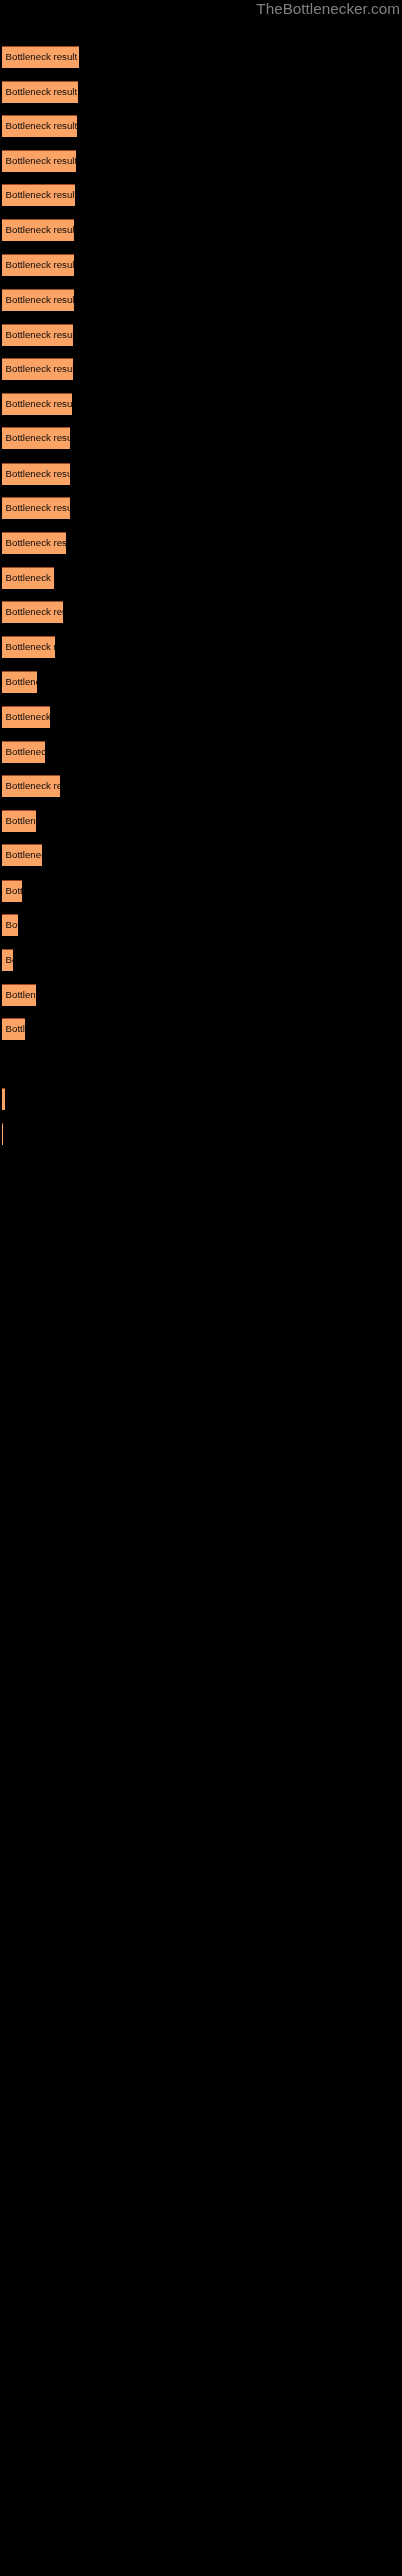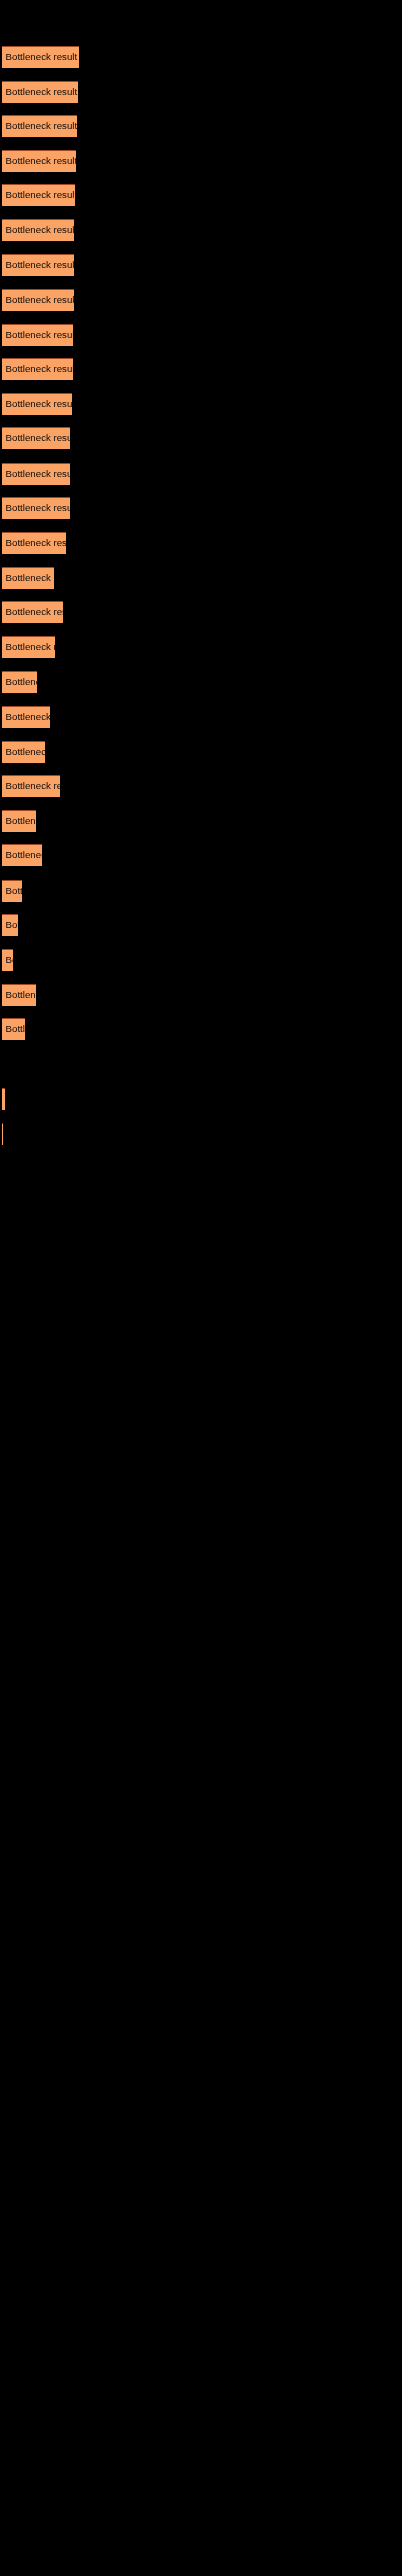--- a/index.html
+++ b/index.html
@@ -73,20 +73,21 @@
     top: 0;
     height: 22px;
     overflow: hidden;
   }
 </style>
 </head>
 <body>
 
 <div id="chart-root">
 
+  <div id="watermark">TheBottlenecker.com</div>
 
   <div id="bars-layer">
       <div class="bar-row" style="top: 46px;">
         <div class="bar-rect" style="width: 77px;"></div>
         <div class="clip" style="width: 77px;">
           <div class="bar-label" style="left: 3.2px; top: 3.2px; position: absolute;">Bottleneck result</div>
         </div>
       </div>
       <div class="bar-row" style="top: 81px;">
         <div class="bar-rect" style="width: 76px;"></div>

